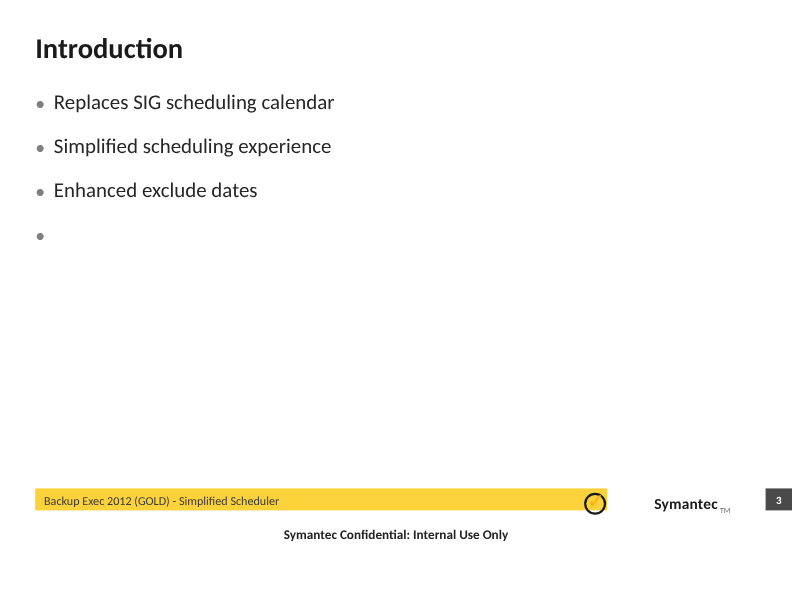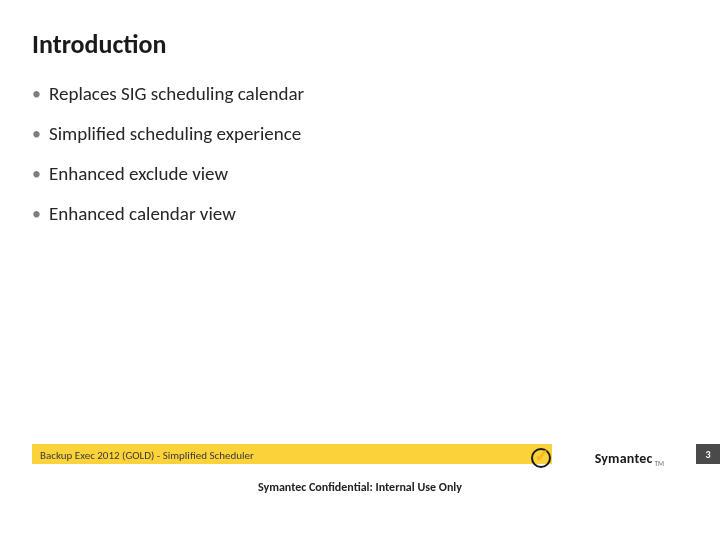--- a/index.html
+++ b/index.html
@@ -132,25 +132,24 @@
     <li class="bullet-item">
       <span class="bullet-dot">•</span>
       <span class="bullet-text">Replaces SIG scheduling calendar</span>
     </li>
     <li class="bullet-item">
       <span class="bullet-dot">•</span>
       <span class="bullet-text">Simplified scheduling experience</span>
     </li>
     <li class="bullet-item">
       <span class="bullet-dot">•</span>
-      <span class="bullet-text">Enhanced exclude view</span>
+      <span class="bullet-text">Enhanced exclude dates</span>
     </li>
     <li class="bullet-item">
       <span class="bullet-dot">•</span>
-      <span class="bullet-text">Enhanced calendar view</span>
     </li>
   </ul>
 
   <div class="footer-bar"></div>
   <div class="footer-text">Backup Exec 2012 (GOLD) - Simplified Scheduler</div>
 
   <div class="logo">
     <span class="logo-mark">
       <span class="logo-check">✓</span>
     </span>

